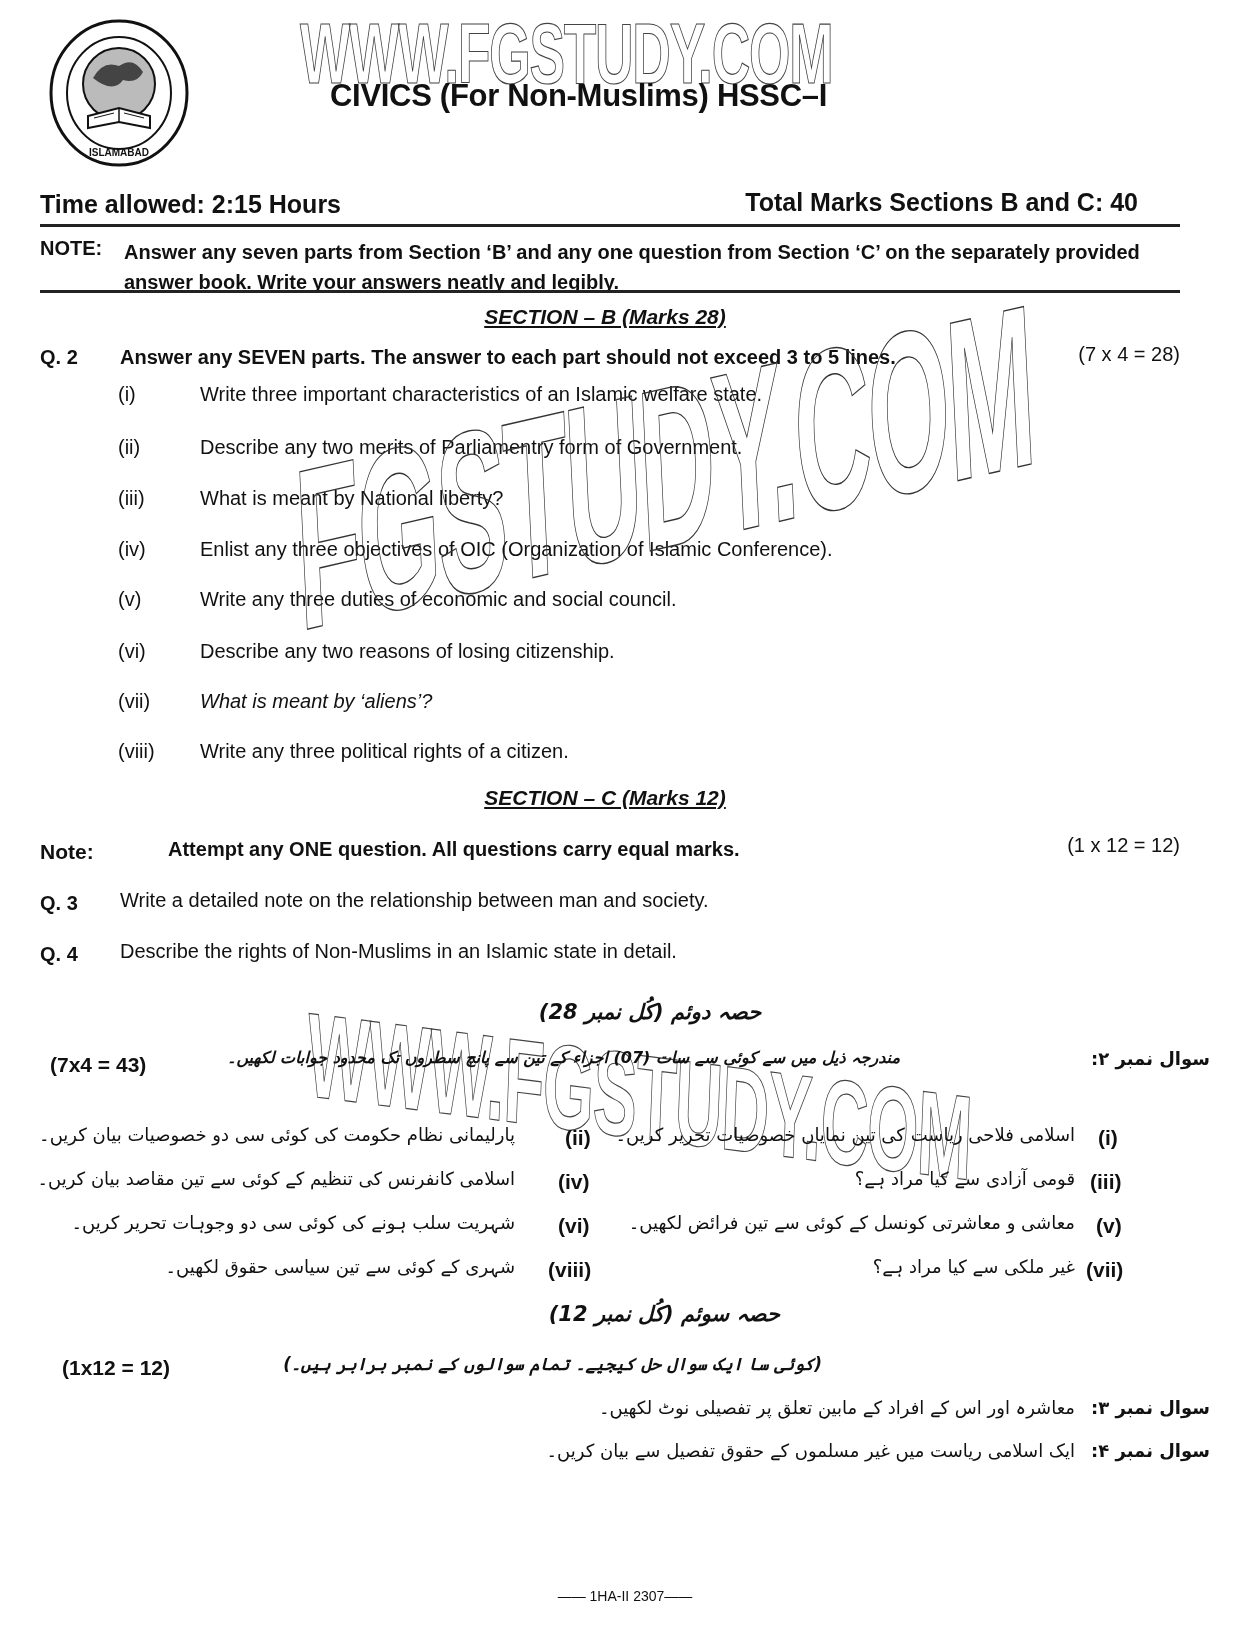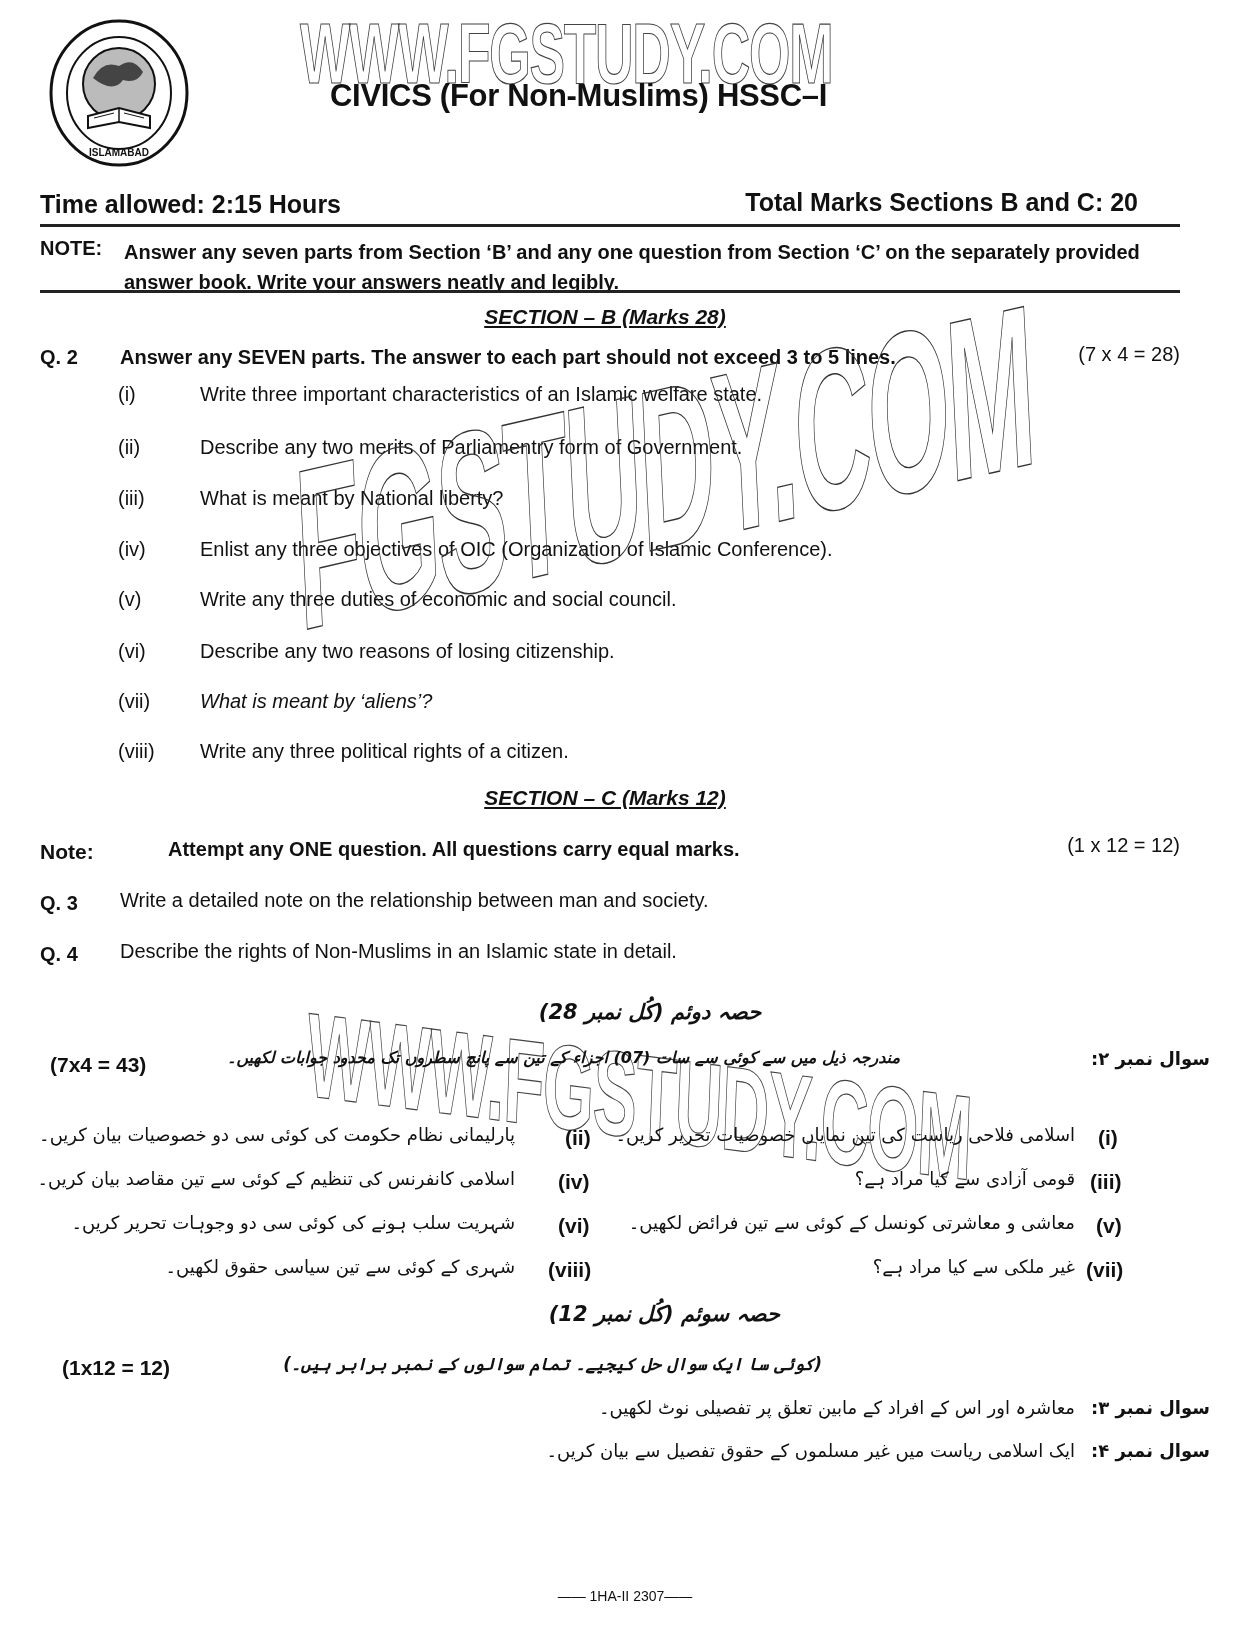--- a/index.html
+++ b/index.html
@@ -42,21 +42,21 @@
     <line x1="76" y1="95" x2="96" y2="100" stroke="#111"></line>
     <text x="71" y="138" font-size="10" text-anchor="middle" font-weight="bold" font-family="Liberation Sans, sans-serif" fill="#111">ISLAMABAD</text>
   </svg>
 </div>
 
 <div class="abs wm-top">WWW.FGSTUDY.COM</div>
 
 <div class="abs title">CIVICS (For Non-Muslims) HSSC–I</div>
 
 <div class="abs meta-left">Time allowed:  2:15 Hours</div>
-<div class="abs meta-right">Total Marks Sections B and C: 20</div>
+<div class="abs meta-right">Total Marks Sections B and C: 40</div>
 <div class="abs rule" style="top:224px;"></div>
 
 <div class="abs note-label">NOTE:</div>
 <div class="abs note-text">Answer any seven parts from Section ‘B’ and any one question from Section ‘C’ on the separately provided answer book. Write your answers neatly and legibly.</div>
 <div class="abs rule" style="top:290px;"></div>
 
 <div class="abs sec-head" style="top:305px;left:-20px;">SECTION – B (Marks 28)</div>
 <div class="abs qnum" style="top:346px;">Q. 2</div>
 <div class="abs qtext bold" style="top:346px;">Answer any SEVEN parts.  The answer to each part should not exceed 3 to 5 lines.</div>
 <div class="abs marks" style="top:343px;">(7 x 4 = 28)</div>

